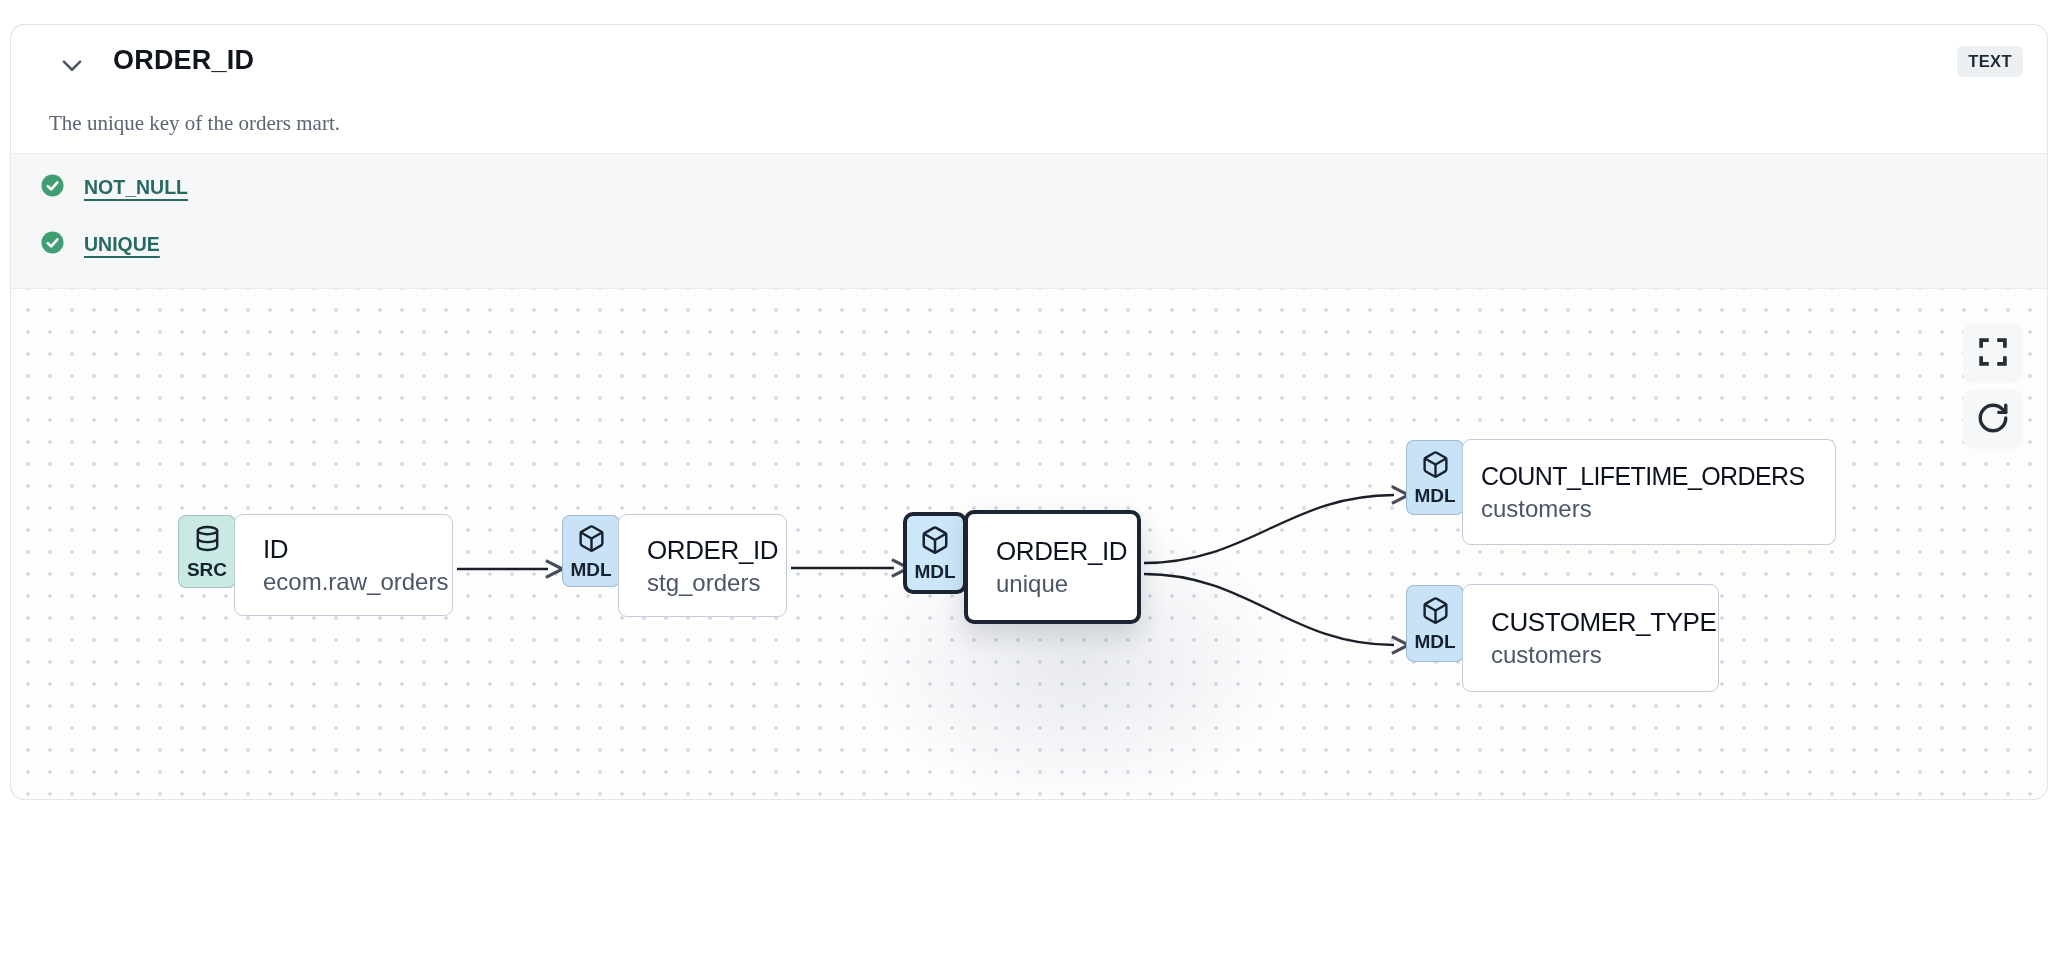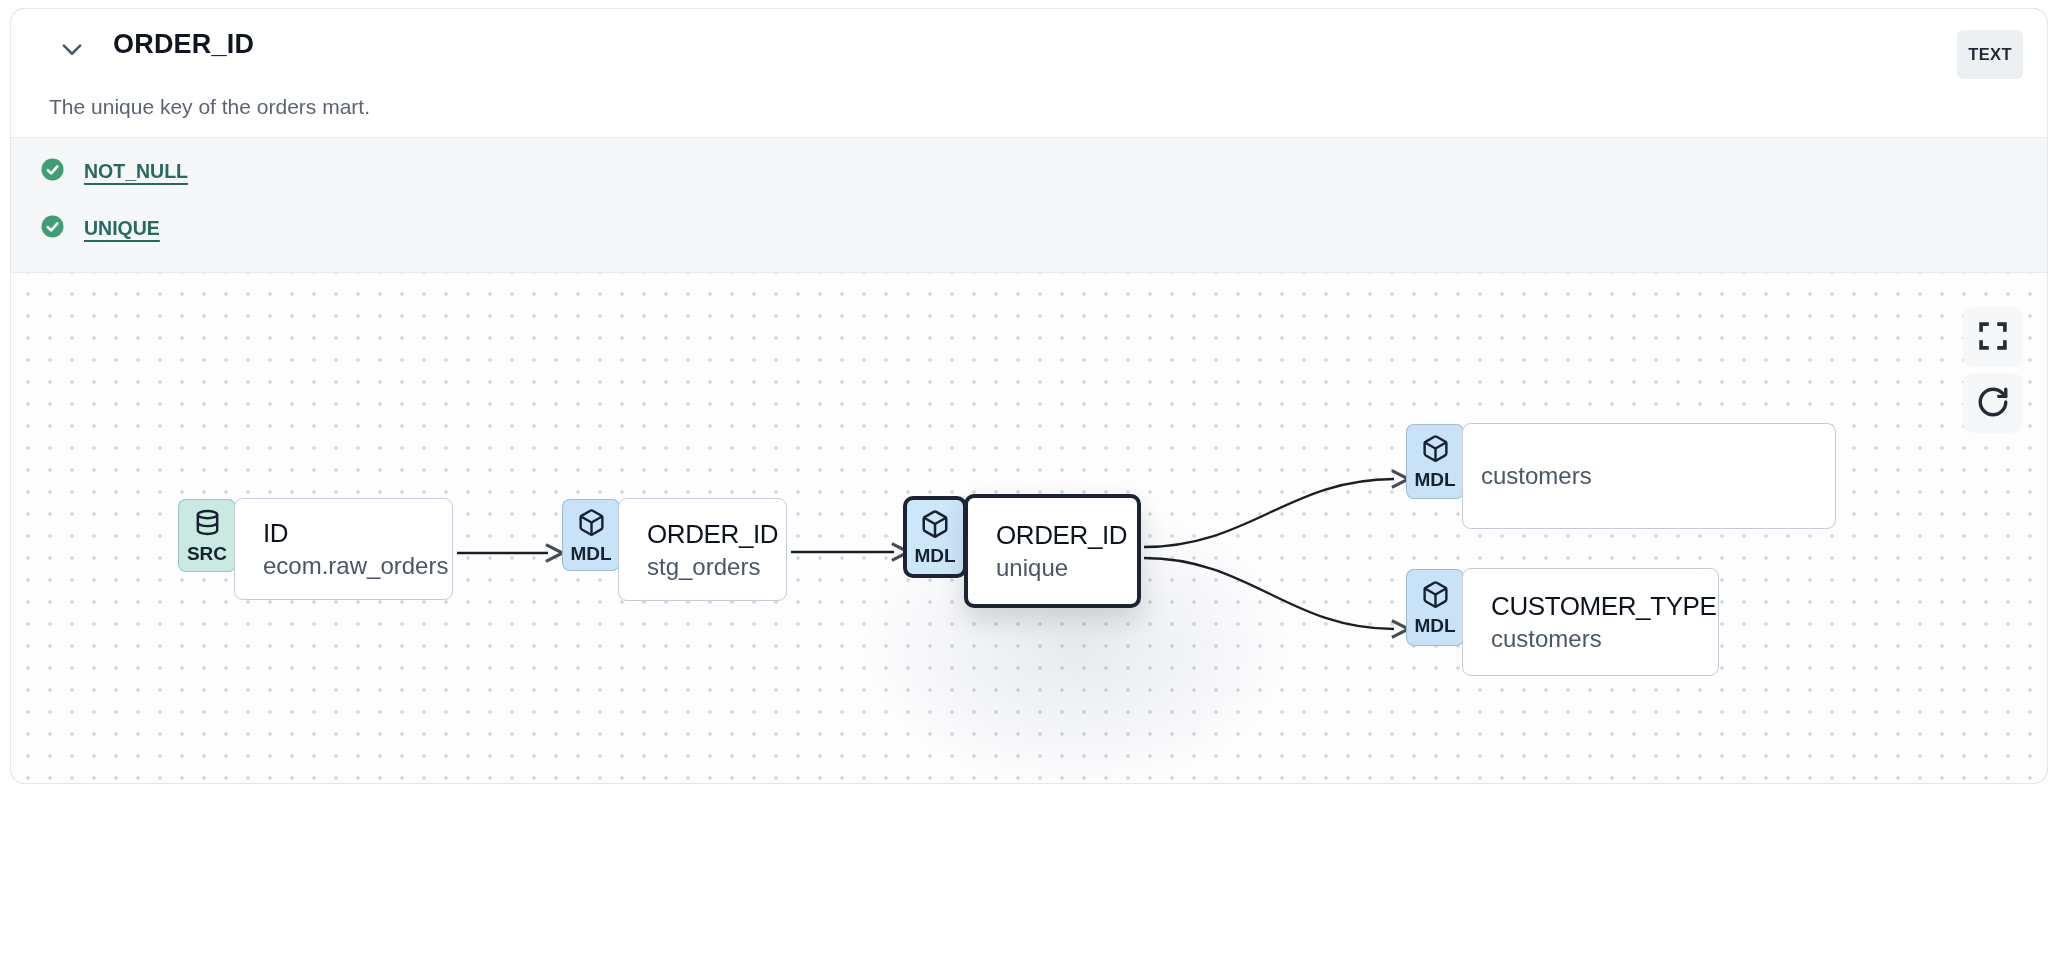--- a/index.html
+++ b/index.html
@@ -1,25 +1,25 @@
 <!DOCTYPE html>
 <html><head>
 <meta charset="utf-8">
 <style>
   html,body{margin:0;padding:0;background:#ffffff;width:2058px;height:964px;
     font-family:"Liberation Sans","DejaVu Sans",sans-serif;-webkit-font-smoothing:antialiased;}
-  .card{position:absolute;left:10px;top:8px;width:2038px;height:776px;background:#a3a3a3;
+  .card{position:absolute;left:10px;top:24px;width:2038px;height:776px;background:#a3a3a3;
     border:1px solid #e4e7ec;border-radius:14px;overflow:hidden;box-sizing:border-box;}
   
   .hdr{position:absolute;left:0;top:0;width:100%;height:128px;background:#fff;}
   .collapse-btn{position:absolute;left:42px;top:24px;width:38px;height:36px;border:none;background:transparent;cursor:pointer;padding:0;}
   .page-title{position:absolute;left:102px;top:20px;font-size:27px;font-weight:600;color:#10151f;letter-spacing:.2px;}
   .type-badge{position:absolute;right:24px;top:21px;background:#edf0f3;color:#1f2a39;font-size:16.5px;
-    font-weight:700;letter-spacing:.4px;padding:16px 11px;border-radius:6px;line-height:1;}
-  .desc{position:absolute;left:38px;top:86px;font-size:21px;color:#5b6472;}
+    font-weight:700;letter-spacing:.4px;padding:7px 11px;border-radius:6px;line-height:1;}
+  .desc{position:absolute;left:38px;top:86px;font-size:21px;color:#5b6472;font-family:Liberation Serif, serif;}
   
   .tests{position:absolute;left:0;top:128px;width:100%;height:136px;background:#f5f7f9;
     border-top:1px solid #eceff2;border-bottom:1px solid #e9ecef;box-sizing:border-box;padding:20px 0 0 29px;}
   .test-row{display:flex;align-items:center;gap:19px;height:26px;margin-bottom:31px;text-decoration:none;width:max-content;}
   .test-label{font-size:19.5px;font-weight:600;color:#276a62;text-decoration:underline;
     text-underline-offset:5px;text-decoration-thickness:1.5px;}
   
   .canvas{position:absolute;left:0;top:264px;width:100%;height:684px;background:#fdfdfe;
     background-image:radial-gradient(circle,#d8dbe0 1.6px,transparent 1.7px);background-size:22px 22px;background-position:6px 10px;}
   .vignette{position:absolute;left:850px;top:492px;width:430px;height:290px;
@@ -154,20 +154,21 @@
       <span>
         <svg width="29" height="29" viewBox="0 0 24 24" fill="none" stroke="#16222f" stroke-width="2" stroke-linecap="round" stroke-linejoin="round">
             <path d="M21 8a2 2 0 0 0-1-1.73l-7-4a2 2 0 0 0-2 0l-7 4A2 2 0 0 0 3 8v8a2 2 0 0 0 1 1.73l7 4a2 2 0 0 0 2 0l7-4A2 2 0 0 0 21 16Z"></path>
             <path d="m3.3 7 8.7 5 8.7-5"></path>
             <path d="M12 22V12"></path>
           </svg>
       </span>
       <span class="blabel">MDL</span>
     </div>
     <div class="ncard" style="left:56px;width:374px;height:106px;padding:0 14px 0 18px;">
+      <span class="ntitle" style="font-size:25px;letter-spacing:-.6px;">COUNT_LIFETIME_ORDERS</span>
       <span class="nsub">customers</span>
     </div>
   </div>
 
   <div class="node" style="left:1395px;top:559px;">
     <div class="nbadge" style="top:1px;width:58px;height:77px;background:#c8e3f8;">
       <span>
         <svg width="29" height="29" viewBox="0 0 24 24" fill="none" stroke="#16222f" stroke-width="2" stroke-linecap="round" stroke-linejoin="round">
             <path d="M21 8a2 2 0 0 0-1-1.73l-7-4a2 2 0 0 0-2 0l-7 4A2 2 0 0 0 3 8v8a2 2 0 0 0 1 1.73l7 4a2 2 0 0 0 2 0l7-4A2 2 0 0 0 21 16Z"></path>
             <path d="m3.3 7 8.7 5 8.7-5"></path>

